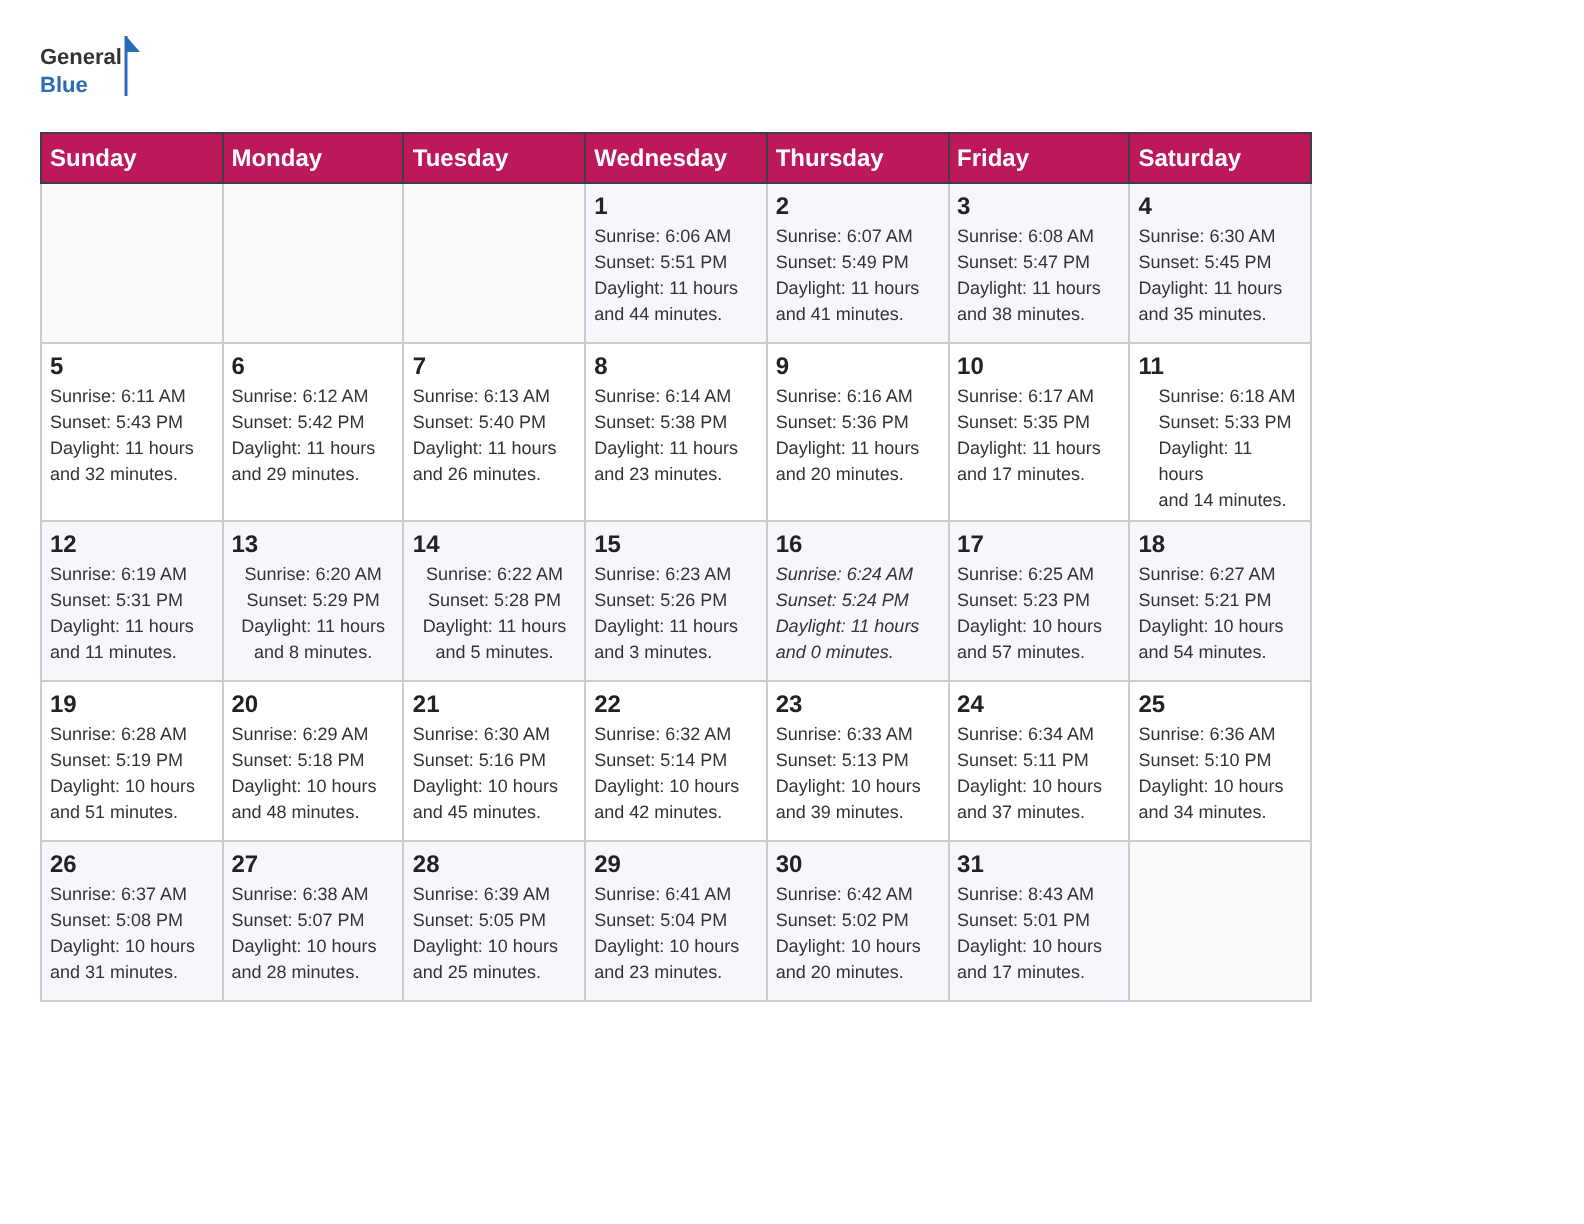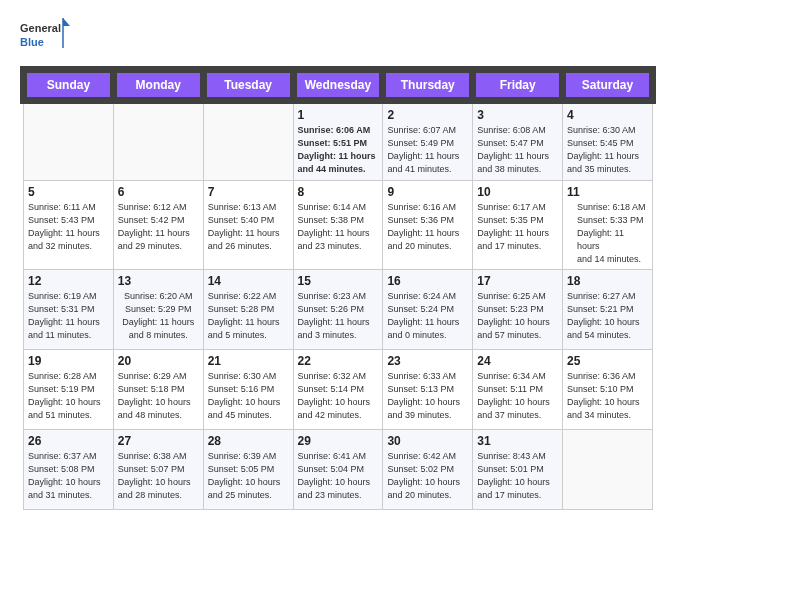--- a/index.html
+++ b/index.html
@@ -37,27 +37,27 @@
     .location {
       font-size: 15px;
       color: #444;
     }
     table {
       width: 100%;
       border-collapse: collapse;
       table-layout: fixed;
     }
     thead tr th {
-      background-color: #8b5cf6;
+      background-color: #be185d;
       color: #fff;
       font-size: 12px;
       font-weight: bold;
       padding: 5px 4px;
-      text-align: center;
-      border: 7px solid #404040;
+      text-align: left;
+      border: 1px solid #404040;
     }
     tbody tr td {
       vertical-align: top;
       font-size: 9.5px;
       color: #333;
       padding: 4px 4px 3px 4px;
       border: 1px solid #ccc;
       height: 80px;
       background: #fff;
     }
@@ -114,21 +114,21 @@
           <th>Saturday</th>
         </tr>
     </thead>
     <tbody id="calendar-body">
     <tr>
           <td class="empty-cell"></td>
           <td class="empty-cell"></td>
           <td class="empty-cell"></td>
           <td>
             <span class="day-number">1</span>
-            <div class="day-info" style="white-space: pre-line; font-weight: bold;">Sunrise: 6:06 AM
+            <div class="day-info" style="white-space: pre-line;">Sunrise: 6:06 AM
 Sunset: 5:51 PM
 Daylight: 11 hours
 and 44 minutes.</div>
           </td>
           <td>
             <span class="day-number">2</span>
             <div class="day-info" style="white-space: pre-line;">Sunrise: 6:07 AM
 Sunset: 5:49 PM
 Daylight: 11 hours
 and 41 minutes.</div>
@@ -209,35 +209,35 @@
           </td>
           <td>
             <span class="day-number">13</span>
             <div class="day-info" style="white-space: pre-line; text-align: center;">Sunrise: 6:20 AM
 Sunset: 5:29 PM
 Daylight: 11 hours
 and 8 minutes.</div>
           </td>
           <td>
             <span class="day-number">14</span>
-            <div class="day-info" style="white-space: pre-line;">Sunrise: 6:22 AM
+            <div class="day-info" style="white-space: pre-line; text-align: center;">Sunrise: 6:22 AM
 Sunset: 5:28 PM
 Daylight: 11 hours
 and 5 minutes.</div>
           </td>
           <td>
             <span class="day-number">15</span>
             <div class="day-info" style="white-space: pre-line;">Sunrise: 6:23 AM
 Sunset: 5:26 PM
 Daylight: 11 hours
 and 3 minutes.</div>
           </td>
           <td>
             <span class="day-number">16</span>
-            <div class="day-info" style="white-space: pre-line;">Sunrise: 6:24 AM
+            <div class="day-info" style="white-space: pre-line; font-style: italic;">Sunrise: 6:24 AM
 Sunset: 5:24 PM
 Daylight: 11 hours
 and 0 minutes.</div>
           </td>
           <td>
             <span class="day-number">17</span>
             <div class="day-info" style="white-space: pre-line;">Sunrise: 6:25 AM
 Sunset: 5:23 PM
 Daylight: 10 hours
 and 57 minutes.</div>

